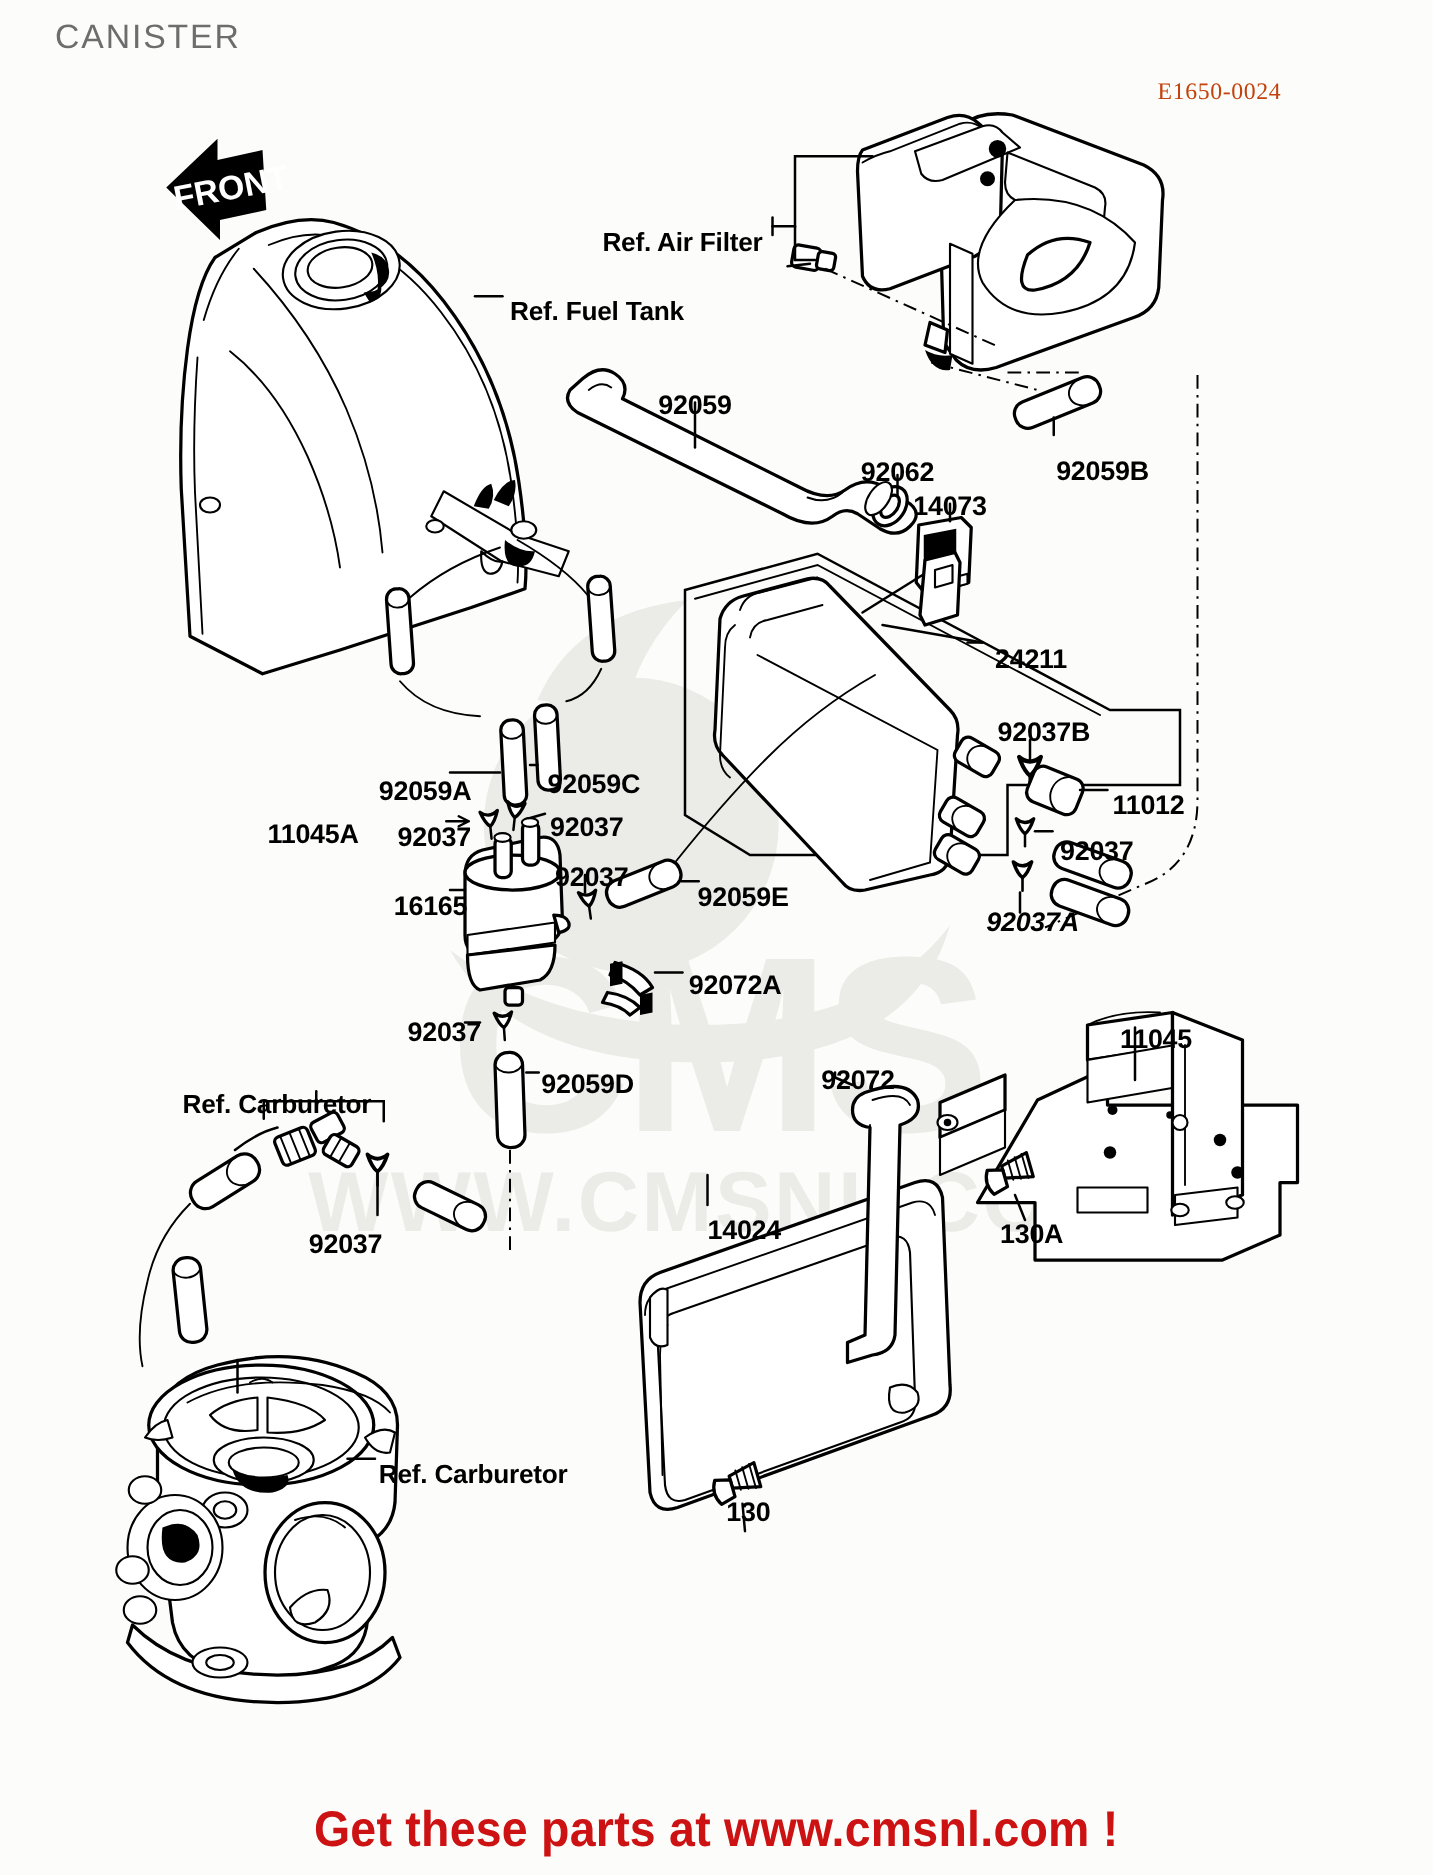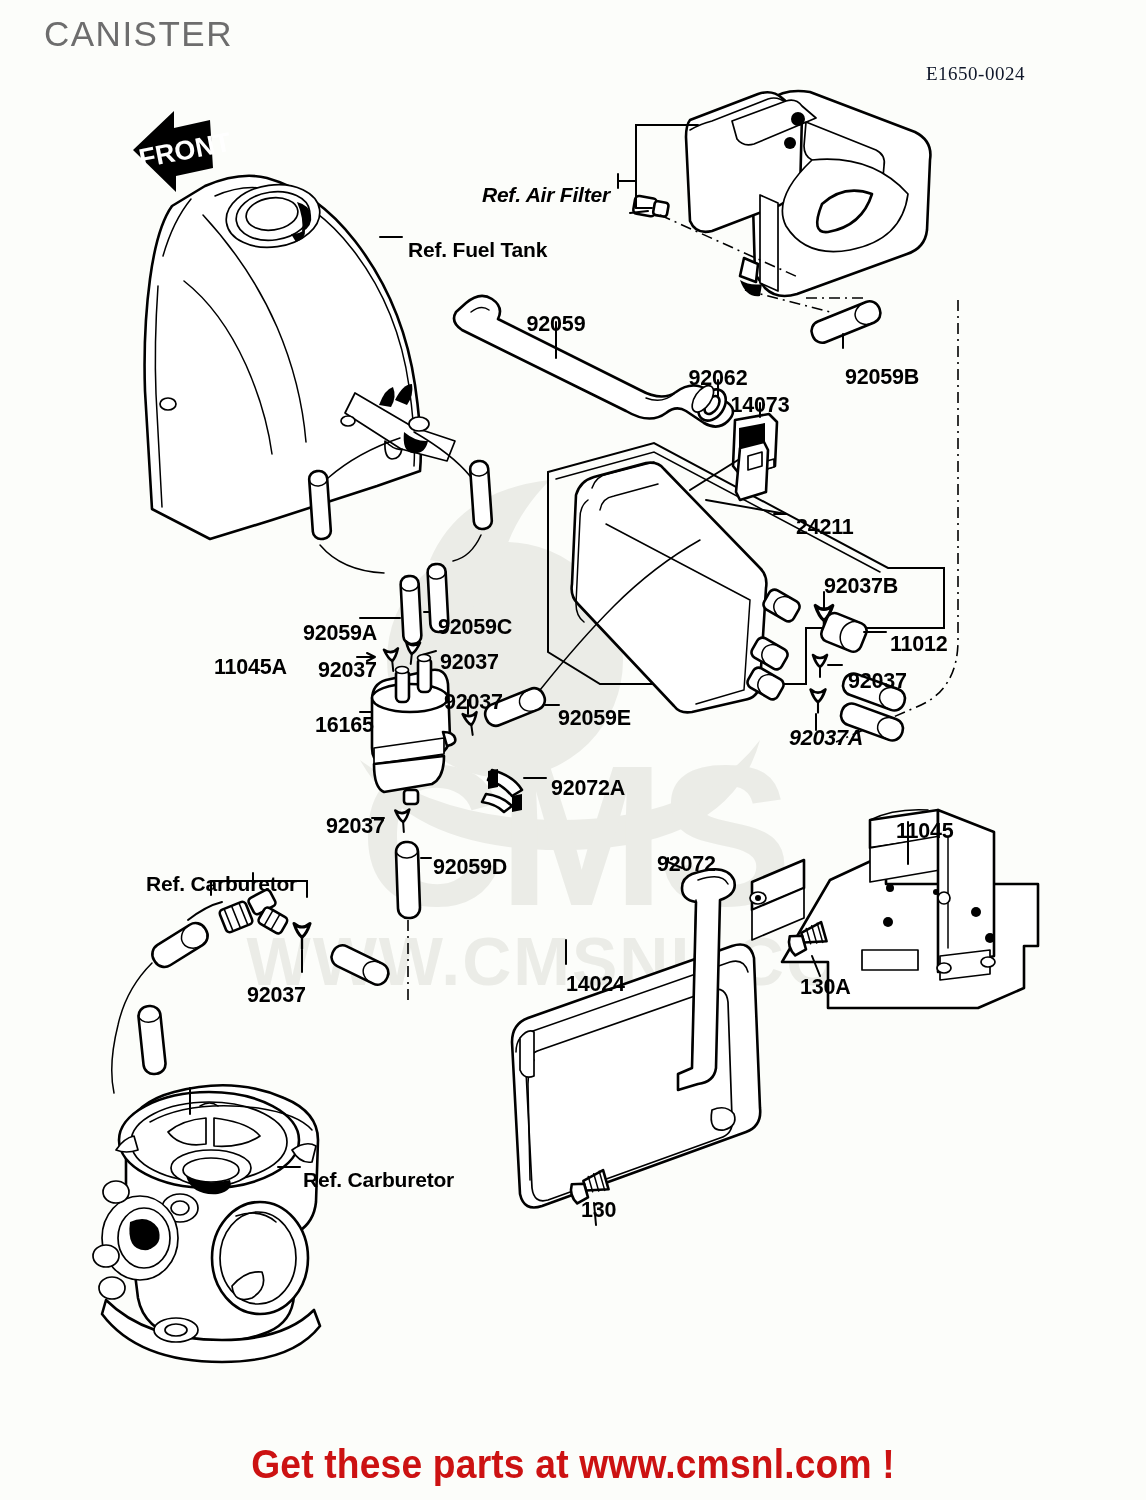--- a/index.html
+++ b/index.html
@@ -11,33 +11,33 @@
     width: 1146px;
     height: 1500px;
     background: #fcfdfa;
     overflow: hidden;
     font-family: "Liberation Sans", sans-serif;
   }
   
   #title {
     position: absolute;
     left: 44px; top: 14px;
-    font-size: 35px;
+    font-size: 27px;
     letter-spacing: 1.5px;
     color: #6d6d6d;
     font-weight: 400;
     white-space: nowrap;
   }
   #diagcode {
     position: absolute;
     left: 926px; top: 63px;
     font-family: "Liberation Serif", serif;
     font-size: 19px;
     letter-spacing: 0.5px;
-    color: #0f172a;
+    color: #c2410c;
     white-space: nowrap;
   }
   
   #footer {
     position: absolute;
     left: 0; top: 1442px;
     width: 1146px;
     text-align: center;
     color: #cc1212;
     font-size: 40px;
@@ -472,28 +472,28 @@
     <path d="M 812 956 l 8 20" class="ln"></path>
 
     <g transform="translate(588,1190) rotate(-16)">
       <use href="#bolt"></use>
     </g>
     <path d="M 594 1203 l 2 22" class="ln"></path>
 
   </svg>
 
   <div id="labels">
-      <div class="lbl ref rt" style="left: 610px; top: 183px; font-style: italic;">Ref. Air Filter</div>
+      <div class="lbl ref rt" style="left: 610px; top: 183px;">Ref. Air Filter</div>
       <div class="lbl ref" style="left: 408px; top: 238px;">Ref. Fuel Tank</div>
       <div class="lbl ctr" style="left: 556px; top: 312px;">92059</div>
       <div class="lbl ctr" style="left: 718px; top: 366px;">92062</div>
       <div class="lbl ctr" style="left: 760px; top: 393px;">14073</div>
       <div class="lbl ctr" style="left: 843px; top: 365px; margin-left: 39px;">92059B</div>
       <div class="lbl" style="left: 796px; top: 515px;">24211</div>
-      <div class="lbl" style="left: 798px; top: 574px; margin-left: 26px;">92037B</div>
+      <div class="lbl" style="left: 798px; top: 574px;">92037B</div>
       <div class="lbl" style="left: 890px; top: 632px;">11012</div>
       <div class="lbl" style="left: 848px; top: 669px;">92037</div>
       <div class="lbl" style="left: 789px; top: 726px; font-style: italic;">92037A</div>
       <div class="lbl" style="left: 303px; top: 621px; text-align: right;">92059A</div>
       <div class="lbl" style="left: 438px; top: 615px;">92059C</div>
       <div class="lbl" style="left: 440px; top: 650px;">92037</div>
       <div class="lbl" style="left: 318px; top: 658px;">92037</div>
       <div class="lbl" style="left: 214px; top: 655px;">11045A</div>
       <div class="lbl" style="left: 315px; top: 713px;">16165</div>
       <div class="lbl" style="left: 444px; top: 690px;">92037</div>

